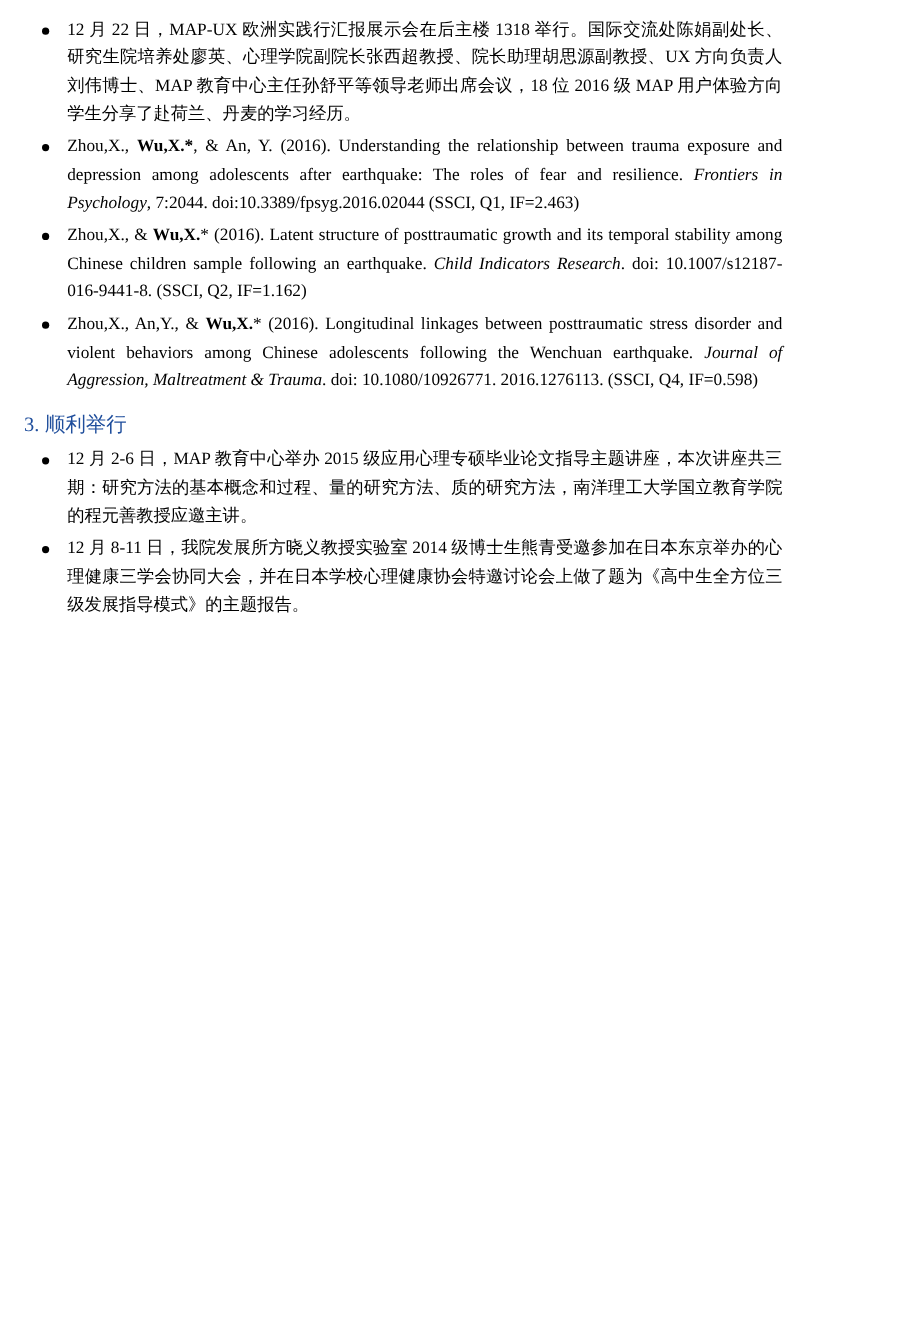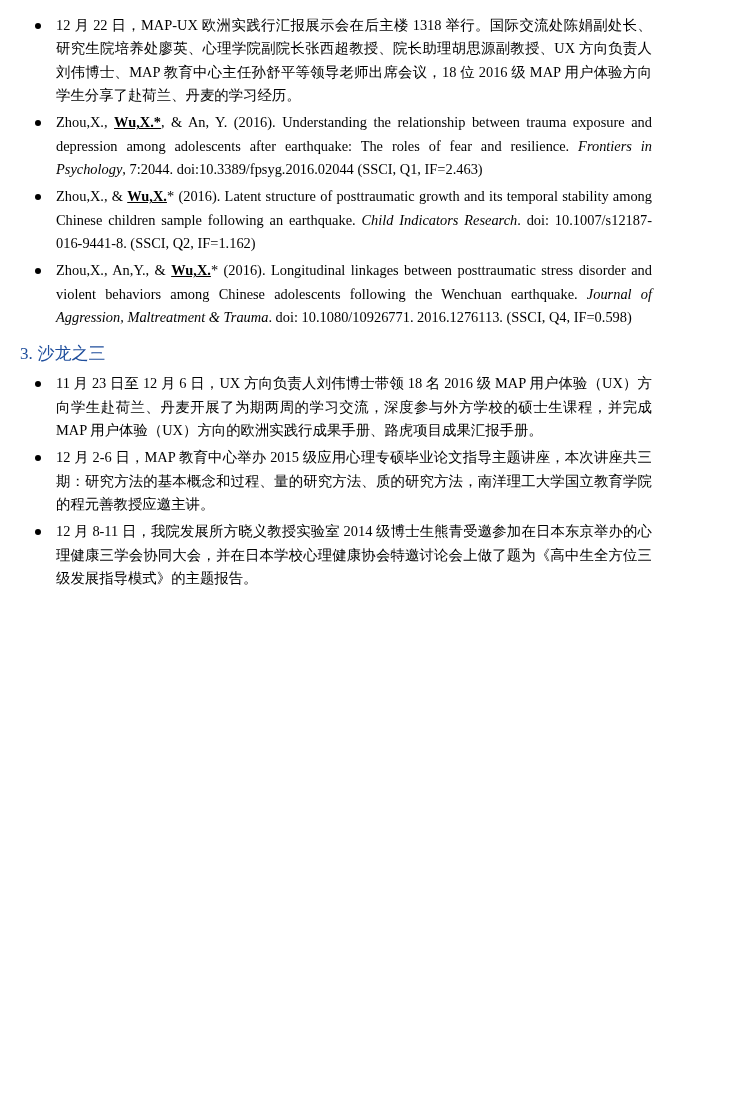--- a/index.html
+++ b/index.html
@@ -55,21 +55,20 @@
   }
   .ref {
     font-family: "Liberation Serif", serif;
     font-size: 13.6px;
     line-height: 1.68;
   }
   .ref .it {
     font-style: italic;
   }
   .ref .ul {
-    text-decoration: underline;
     font-weight: bold;
   }
   .cn {
     font-family: "Liberation Serif", "DejaVu Serif", serif;
   }
   span[data-bind] {
     white-space: normal;
   }
 </style>
 </head>
@@ -90,27 +89,24 @@
       <span data-bind="document.references.1.p1">Zhou,X., &amp; </span><span class="ul" data-bind="document.references.1.author_bold">Wu,X.</span><span data-bind="document.references.1.p2">* (2016). Latent structure of posttraumatic growth and its temporal stability among Chinese children sample following an earthquake. </span><span class="it" data-bind="document.references.1.journal">Child Indicators Research</span><span data-bind="document.references.1.p3">. doi: 10.1007/s12187-016-9441-8. (SSCI, Q2, IF=1.162)</span>
     </li>
 
     <li class="item ref">
       <span data-bind="document.references.2.p1">Zhou,X., An,Y., &amp; </span><span class="ul" data-bind="document.references.2.author_bold">Wu,X.</span><span data-bind="document.references.2.p2">* (2016). Longitudinal linkages between posttraumatic stress disorder and violent behaviors among Chinese adolescents following the Wenchuan earthquake. </span><span class="it" data-bind="document.references.2.journal">Journal of Aggression, Maltreatment &amp; Trauma</span><span data-bind="document.references.2.p3">. doi: 10.1080/10926771. 2016.1276113. (SSCI, Q4, IF=0.598)</span>
     </li>
   </ul>
 
   <div class="section-head">
     <span class="num" data-bind="document.section.number">3.</span>
-    <span data-bind="document.section.title">沙龙之三</span>
+    <span data-bind="document.section.title">顺利举行</span>
   </div>
 
   <ul class="bullets">
-    <li class="item cn">
-      <span data-bind="document.section_items.0">11 月 23 日至 12 月 6 日，UX 方向负责人刘伟博士带领 18 名 2016 级 MAP 用户体验（UX）方向学生赴荷兰、丹麦开展了为期两周的学习交流，深度参与外方学校的硕士生课程，并完成 MAP 用户体验（UX）方向的欧洲实践行成果手册、路虎项目成果汇报手册。</span>
-    </li>
     <li class="item cn">
       <span data-bind="document.section_items.1">12 月 2-6 日，MAP 教育中心举办 2015 级应用心理专硕毕业论文指导主题讲座，本次讲座共三期：研究方法的基本概念和过程、量的研究方法、质的研究方法，南洋理工大学国立教育学院的程元善教授应邀主讲。</span>
     </li>
     <li class="item cn">
       <span data-bind="document.section_items.4">12 月 8-11 日，我院发展所方晓义教授实验室 2014 级博士生熊青受邀参加在日本东京举办的心理健康三学会协同大会，并在日本学校心理健康协会特邀讨论会上做了题为《高中生全方位三级发展指导模式》的主题报告。</span>
     </li>
   </ul>
 
 </div>
 

